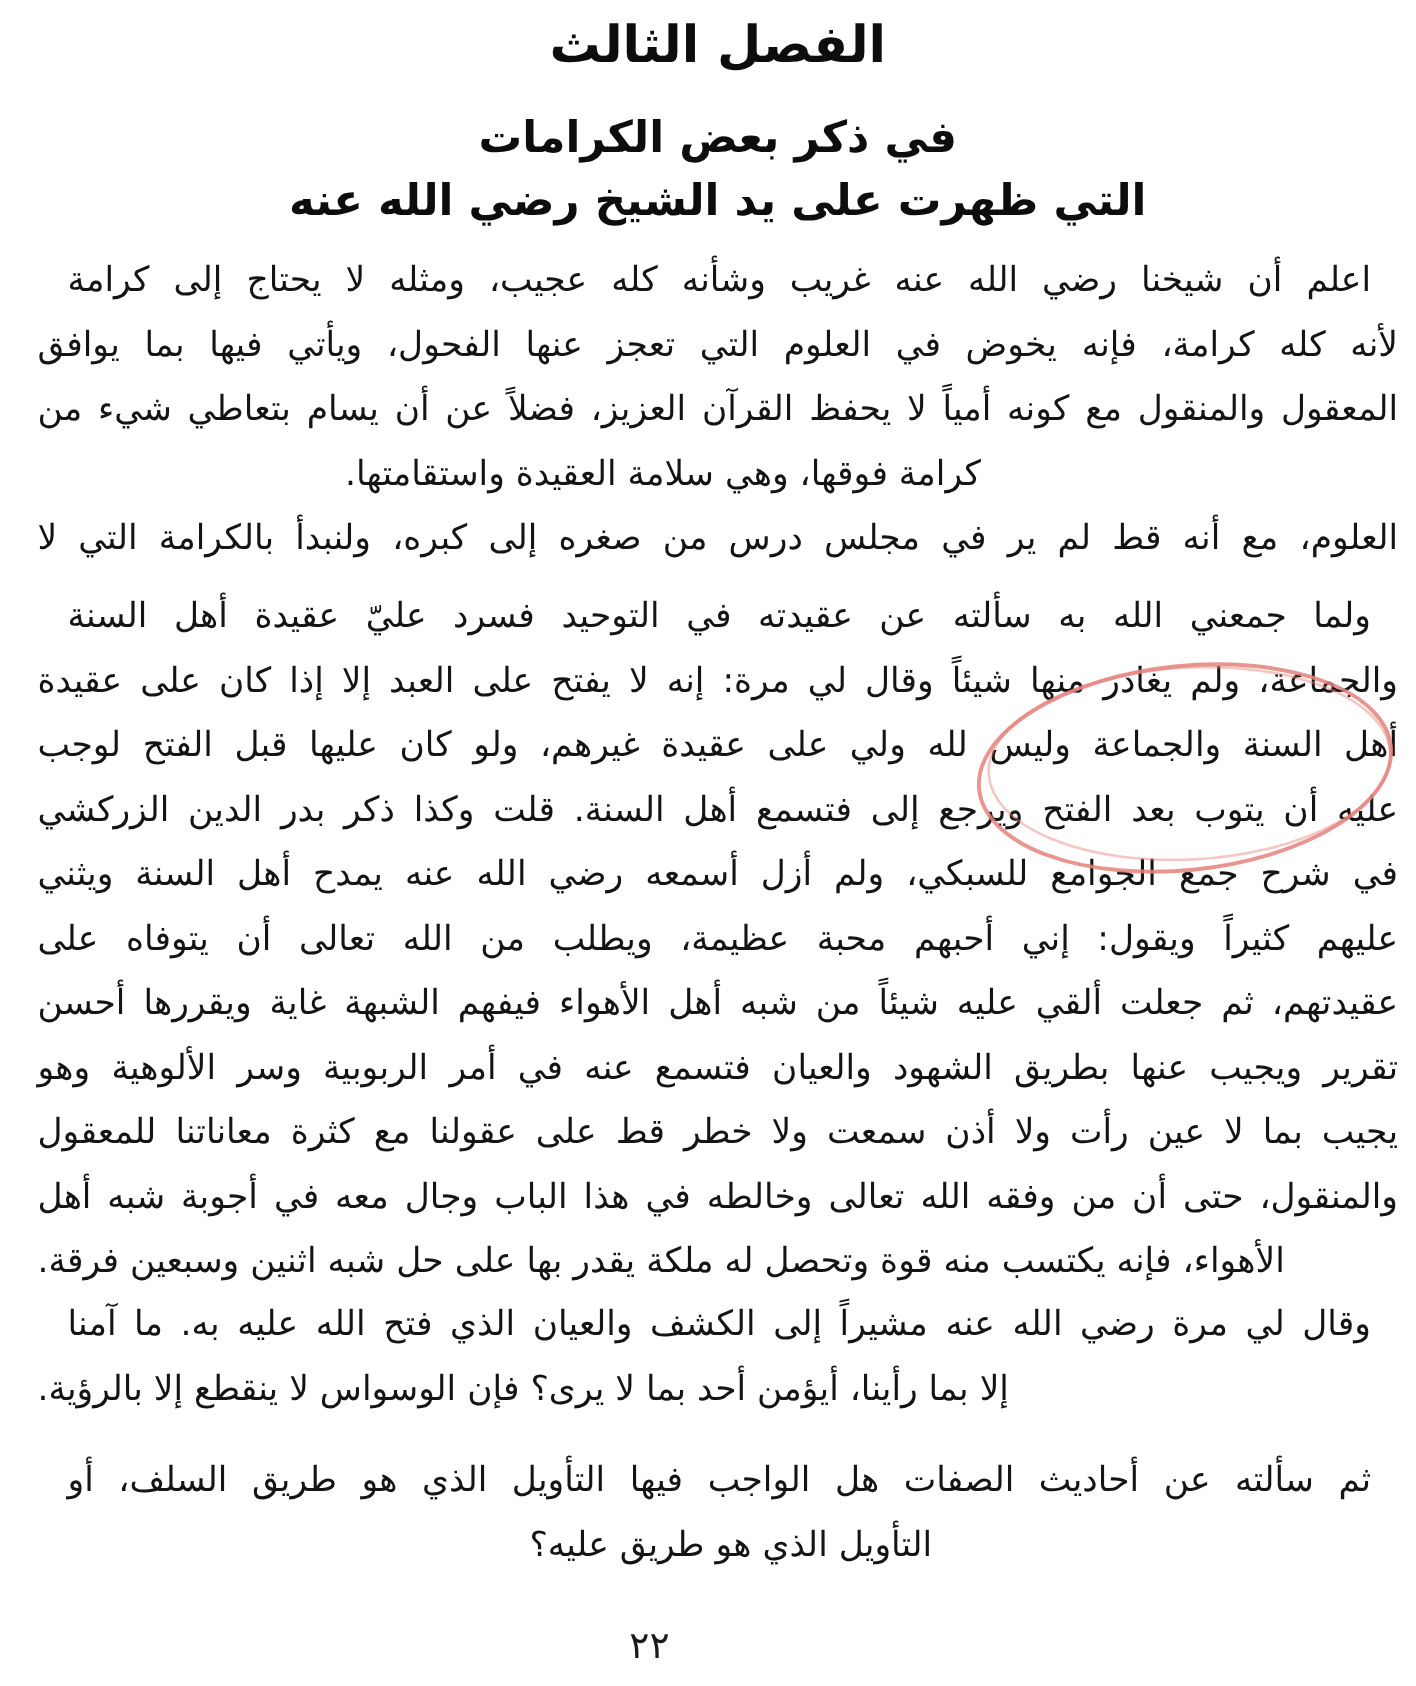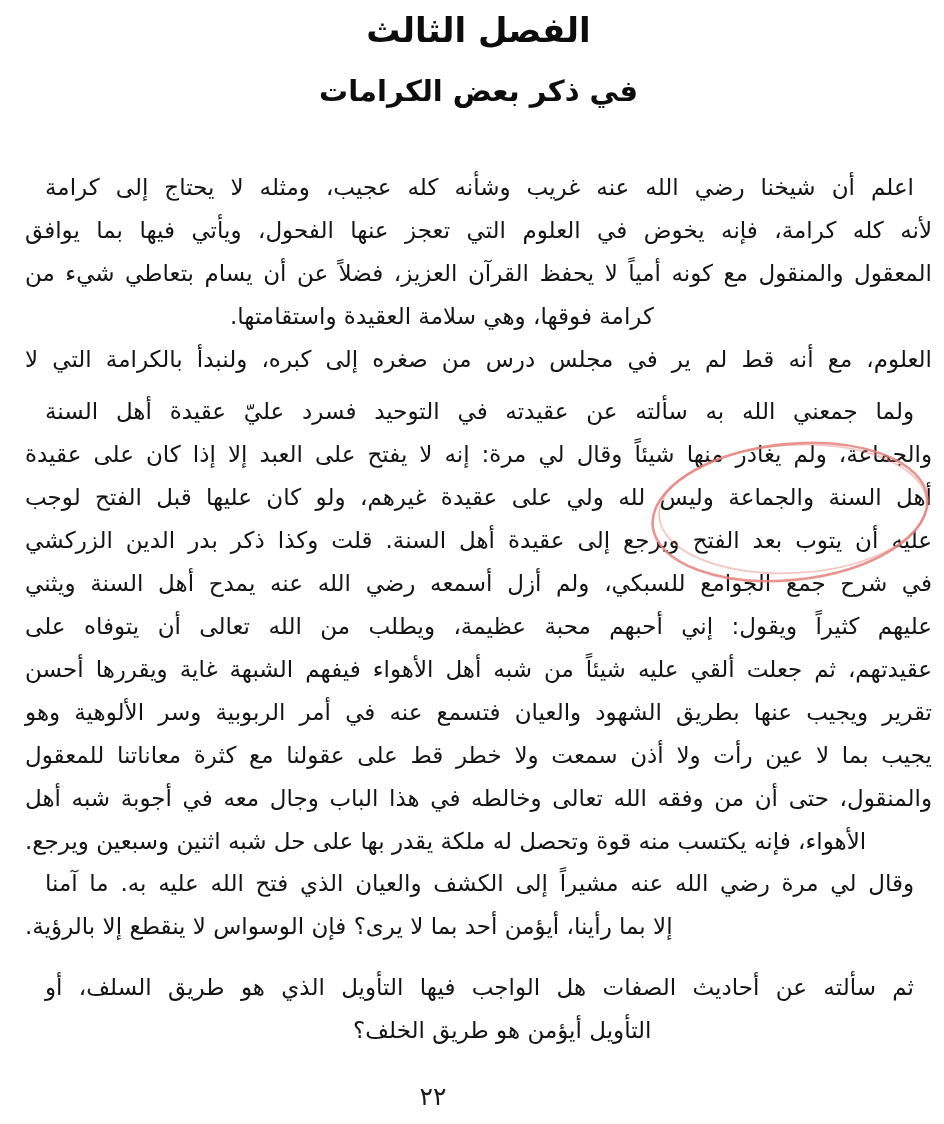--- a/index.html
+++ b/index.html
@@ -75,51 +75,52 @@
     pointer-events: none;
   }
 </style>
 </head>
 <body>
 
 <div id="page" lang="ar">
 
   <div id="chapter-title" class="block heading">الفصل الثالث</div>
   <div id="subtitle-line1" class="block heading">في ذكر بعض الكرامات</div>
+  <div id="subtitle-line2" class="block heading">التي ظهرت على يد الشيخ رضي الله عنه</div>
 
   <div id="para1" class="block">
     <div class="ln first">اعلم أن شيخنا رضي الله عنه غريب وشأنه كله عجيب، ومثله لا يحتاج إلى كرامة</div>
     <div class="ln">لأنه كله كرامة، فإنه يخوض في العلوم التي تعجز عنها الفحول، ويأتي فيها بما يوافق</div>
     <div class="ln">المعقول والمنقول مع كونه أمياً لا يحفظ القرآن العزيز، فضلاً عن أن يسام بتعاطي شيء من</div>
     <div class="ln p1last">كرامة فوقها، وهي سلامة العقيدة واستقامتها.</div>
     <div class="ln">العلوم، مع أنه قط لم ير في مجلس درس من صغره إلى كبره، ولنبدأ بالكرامة التي لا</div>
   </div>
 
   <div id="para2" class="block">
     <div class="ln first">ولما جمعني الله به سألته عن عقيدته في التوحيد فسرد عليّ عقيدة أهل السنة</div>
     <div class="ln">والجماعة، ولم يغادر منها شيئاً وقال لي مرة: إنه لا يفتح على العبد إلا إذا كان على عقيدة</div>
     <div class="ln">أهل السنة والجماعة وليس لله ولي على عقيدة غيرهم، ولو كان عليها قبل الفتح لوجب</div>
-    <div class="ln">عليه أن يتوب بعد الفتح ويرجع إلى عقيدة أهل السنة. قلت وكذا ذكر بدر الدين الزركشي</div>
+    <div class="ln">عليه أن يتوب بعد الفتح ويرجع إلى فتسمع أهل السنة. قلت وكذا ذكر بدر الدين الزركشي</div>
     <div class="ln">في شرح جمع الجوامع للسبكي، ولم أزل أسمعه رضي الله عنه يمدح أهل السنة ويثني</div>
     <div class="ln">عليهم كثيراً ويقول: إني أحبهم محبة عظيمة، ويطلب من الله تعالى أن يتوفاه على</div>
     <div class="ln">عقيدتهم، ثم جعلت ألقي عليه شيئاً من شبه أهل الأهواء فيفهم الشبهة غاية ويقررها أحسن</div>
     <div class="ln">تقرير ويجيب عنها بطريق الشهود والعيان فتسمع عنه في أمر الربوبية وسر الألوهية وهو</div>
     <div class="ln">يجيب بما لا عين رأت ولا أذن سمعت ولا خطر قط على عقولنا مع كثرة معاناتنا للمعقول</div>
     <div class="ln">والمنقول، حتى أن من وفقه الله تعالى وخالطه في هذا الباب وجال معه في أجوبة شبه أهل</div>
-    <div class="ln lastleft">الأهواء، فإنه يكتسب منه قوة وتحصل له ملكة يقدر بها على حل شبه اثنين وسبعين ويرجع.</div>
+    <div class="ln lastleft">الأهواء، فإنه يكتسب منه قوة وتحصل له ملكة يقدر بها على حل شبه اثنين وسبعين فرقة.</div>
   </div>
 
   <div id="para3" class="block">
     <div class="ln first">وقال لي مرة رضي الله عنه مشيراً إلى الكشف والعيان الذي فتح الله عليه به. ما آمنا</div>
     <div class="ln lastleft">إلا بما رأينا، أيؤمن أحد بما لا يرى؟ فإن الوسواس لا ينقطع إلا بالرؤية.</div>
   </div>
 
   <div id="para4" class="block">
     <div class="ln first">ثم سألته عن أحاديث الصفات هل الواجب فيها التأويل الذي هو طريق السلف، أو</div>
-    <div class="ln p4last">التأويل أيؤمن هو طريق الخلف؟</div>
+    <div class="ln p4last">التأويل الذي هو طريق عليه؟</div>
   </div>
 
   <svg id="red-annotation" viewBox="0 0 292 152" xmlns="http://www.w3.org/2000/svg">
     <ellipse cx="146" cy="75" rx="138" ry="68" fill="none" stroke-width="2.6" opacity="0.85" transform="rotate(-6 146 75)" stroke="#e4837d"></ellipse>
     <ellipse cx="149" cy="72" rx="134" ry="64" fill="none" stroke-width="1.8" opacity="0.45" transform="rotate(-3 149 72)" stroke="#e4837d"></ellipse>
   </svg>
 
   <div id="page-number-row">
     <span class="num">٢٢</span>
   </div>

